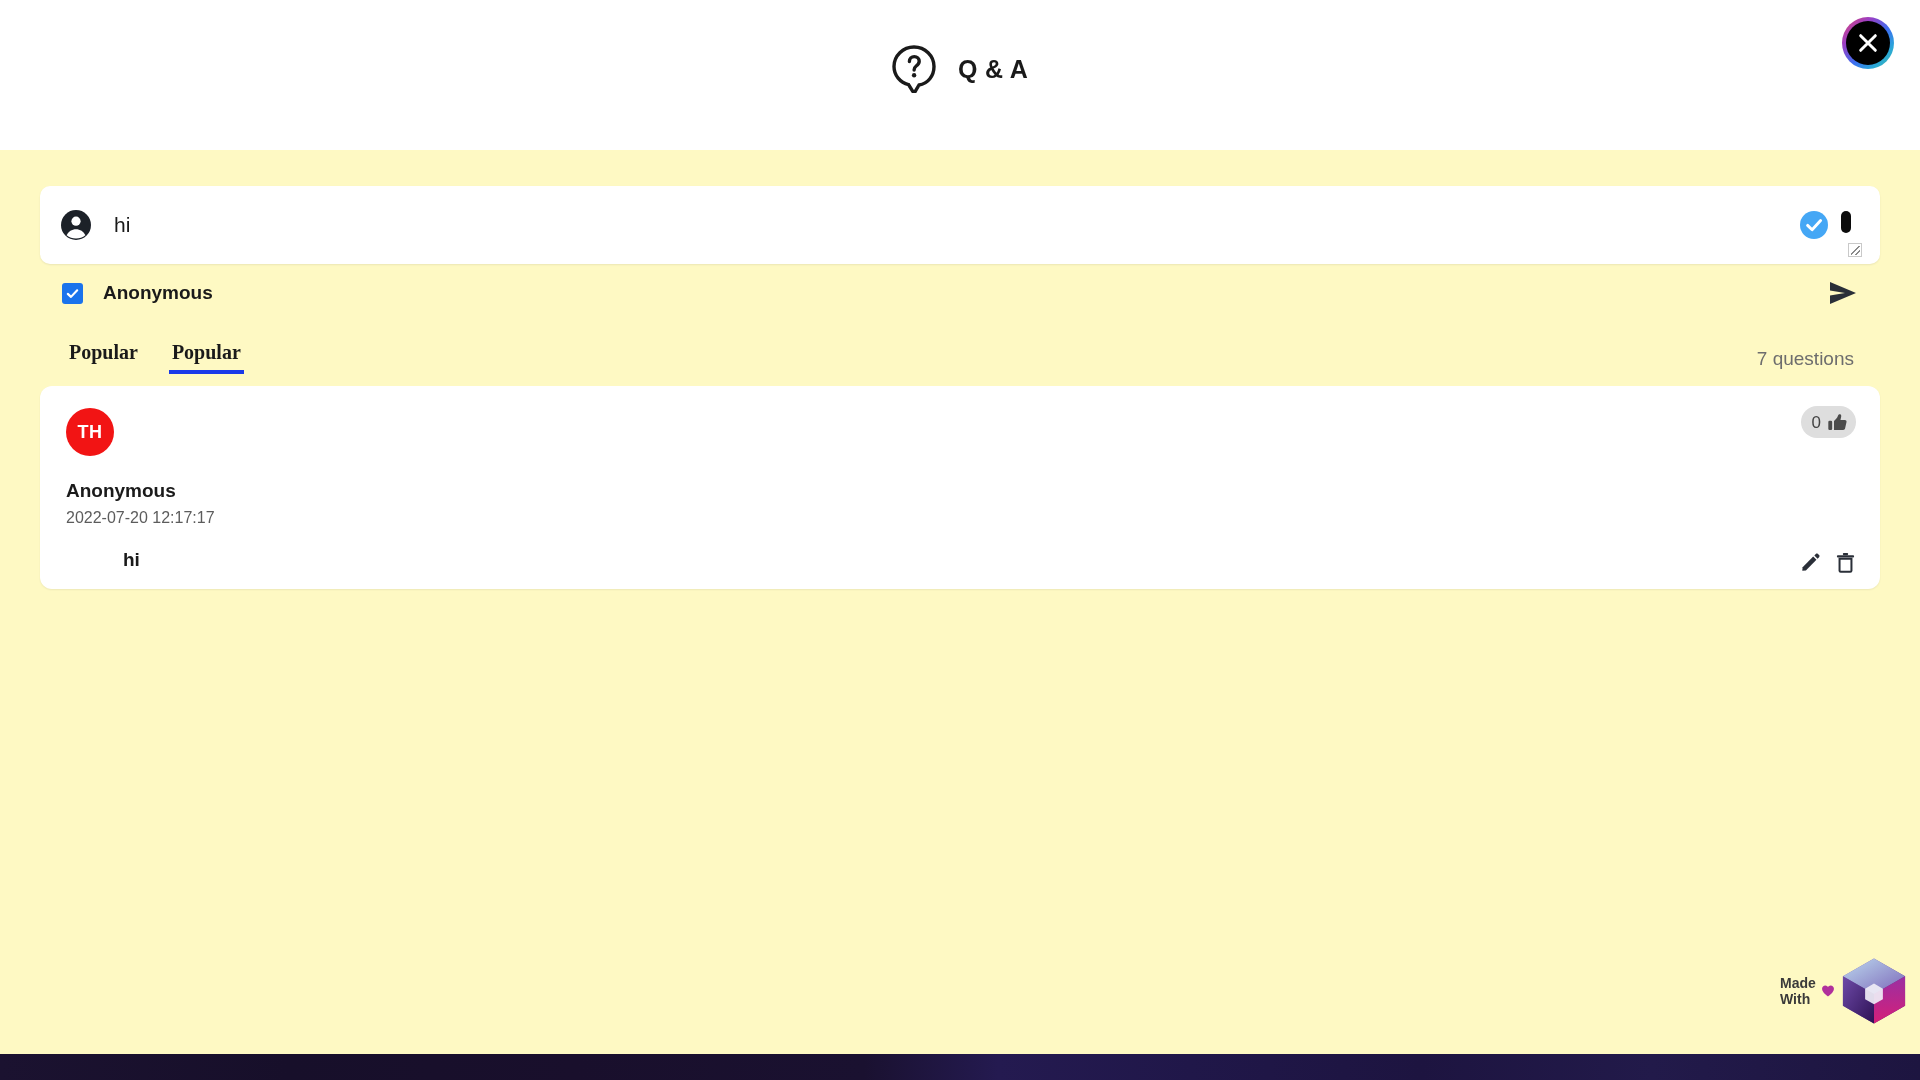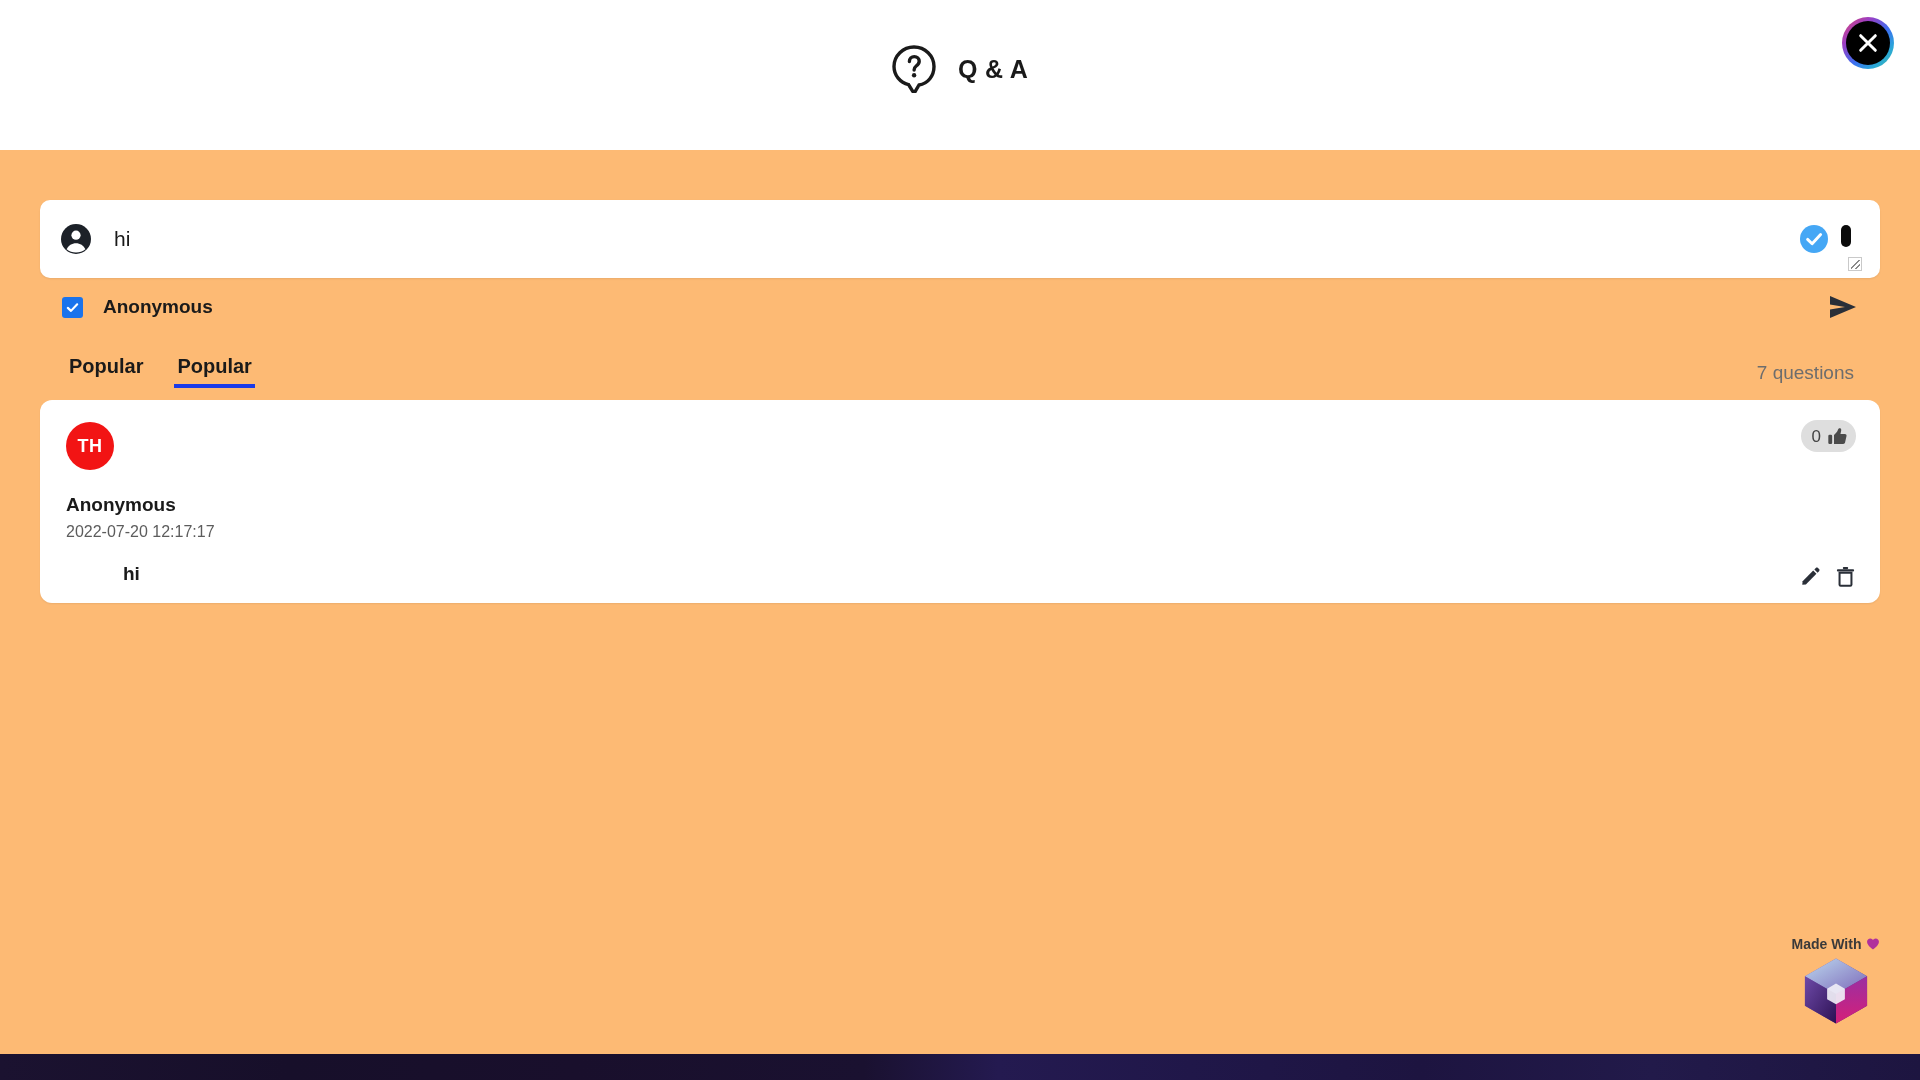--- a/index.html
+++ b/index.html
@@ -11,21 +11,21 @@
     height: 1080px;
     overflow: hidden;
     font-family: "Liberation Sans", sans-serif;
     background: #eaeaea;
   }
 
   .app {
     position: relative;
     width: 1920px;
     height: 1080px;
-    background: #fdba74;
+    background: #fef9c3;
     display: flex;
     flex-direction: column;
   }
 
   
   .header {
     position: relative;
     height: 150px;
     background: #ffffff;
     display: flex;
@@ -77,21 +77,21 @@
 
   
   .body {
     flex: 1 1 auto;
     position: relative;
     padding: 36px 40px 0 40px;
     min-height: 0;
   }
   .content {
     width: 1840px;
-    margin: 14px auto;
+    margin: 0 auto;
   }
 
   
   .ask-card {
     position: relative;
     background: #ffffff;
     border-radius: 10px;
     height: 78px;
     display: flex;
     align-items: center;
@@ -183,21 +183,21 @@
   .tabs { display: flex; align-items: flex-end; gap: 28px; }
   .tab {
     font-size: 20px;
     font-weight: bold;
     color: #1a1a1a;
     padding: 0 3px 7px 3px;
     cursor: pointer;
     border-bottom: 4px solid transparent;
     line-height: 1.1;
     background: none;
-    font-family: Liberation Sans, sans-serif;
+    font-family: Liberation Serif, serif;
   }
   .tab.active { border-bottom-color: #1a3ae8; }
   .question-count {
     font-size: 19px;
     color: #6d6d6d;
     padding-bottom: 4px;
   }
 
   
   .q-card {
@@ -264,21 +264,21 @@
   }
   .edit-icon, .trash-icon { width: 21px; height: 21px; display: block; }
 
   
   .made-with {
     position: absolute;
     right: 28px;
     bottom: 52px;
     width: 112px;
     display: flex;
-    flex-direction: column;
+    flex-direction: row;
     align-items: center;
     gap: 2px;
   }
   .made-with-label {
     display: flex;
     align-items: center;
     gap: 5px;
     font-size: 14px;
     font-weight: bold;
     color: #3a3a3a;

